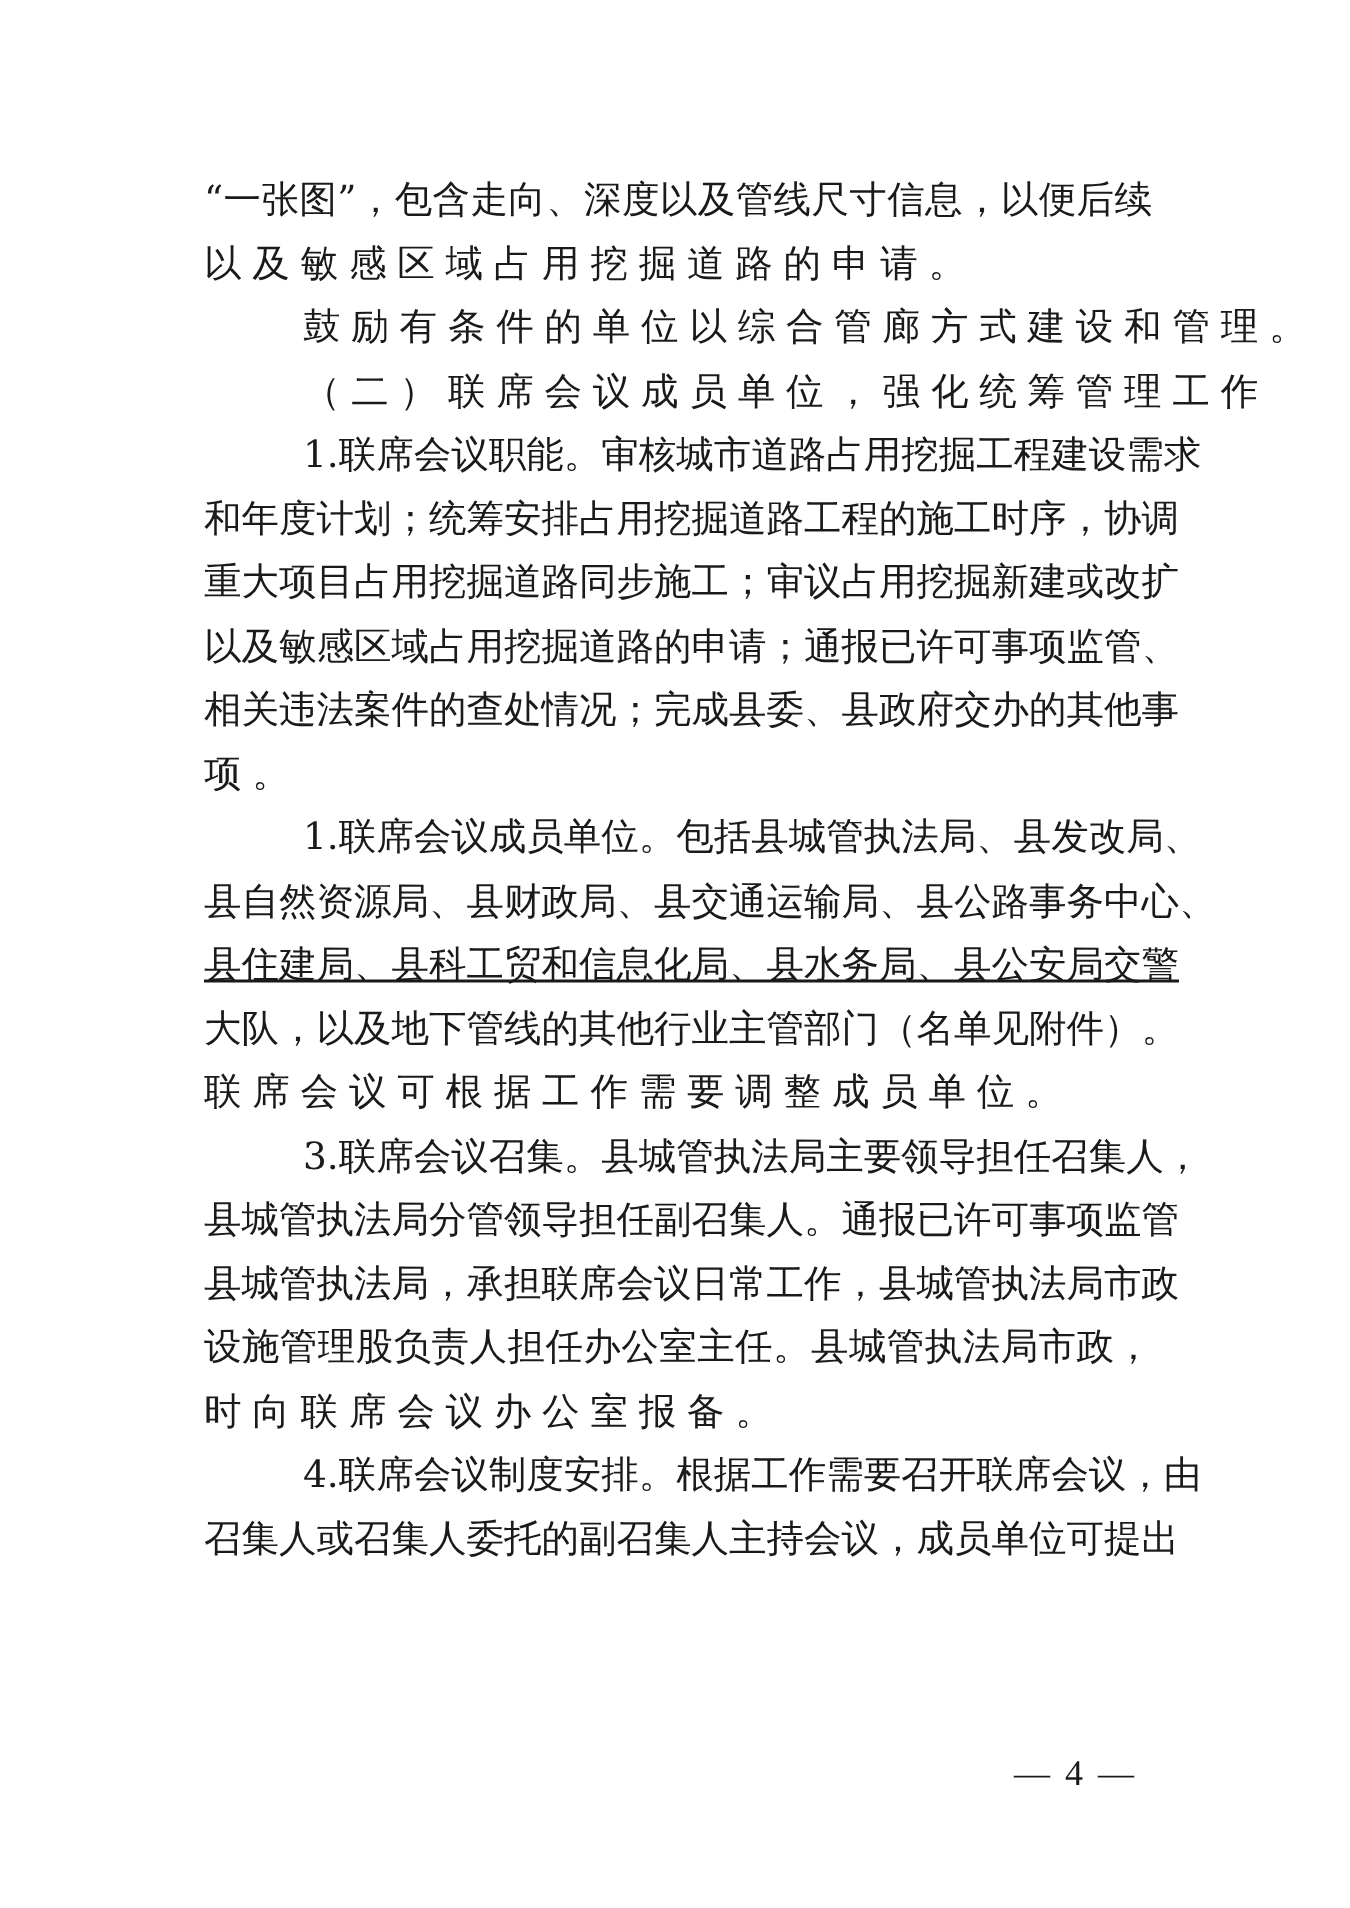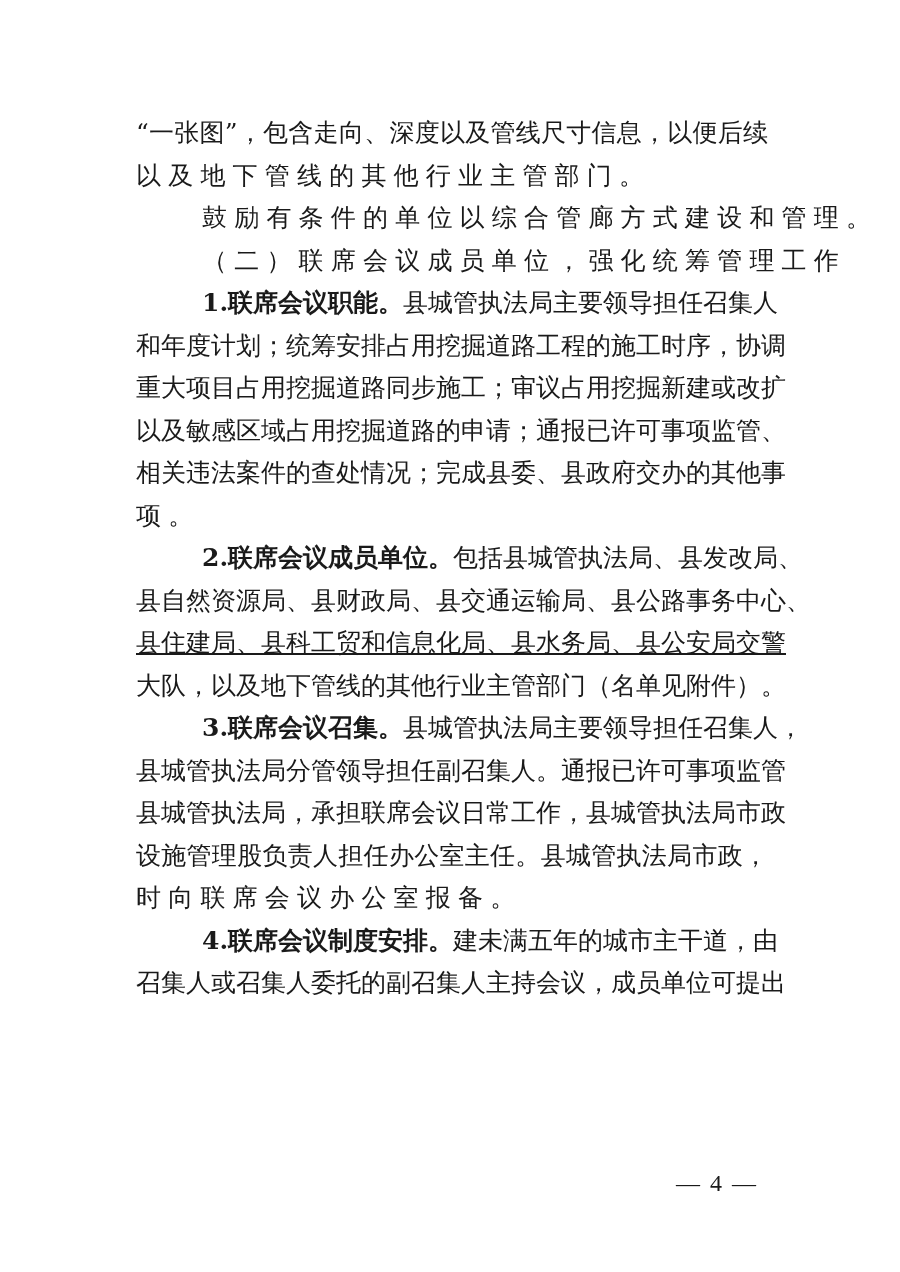--- a/index.html
+++ b/index.html
@@ -7,45 +7,46 @@
     width: 900px; height: 1272px; background: #ffffff; position: relative; overflow: hidden;
     font-family: "DejaVu Serif", "Liberation Serif", serif; color: #1a1a1a;
   }
   .page { position: absolute; left: 136px; top: 112px; width: 632px; }
   .line {
     height: 42.5px; line-height: 42.5px; font-size: 25px; white-space: nowrap;
     text-align: justify; text-align-last: justify; letter-spacing: 0;
   }
   .line.last { text-align-last: left; letter-spacing: 7.2px; }
   .indent { padding-left: 66px; }
-  .bold { font-weight: bold; }
+  .bold { font-weight: normal; }
   .pagenum {
     position: absolute; left: 676px; top: 1170px; font-size: 24px;
     font-family: "Liberation Serif", serif; letter-spacing: 2px;
   }
 </style>
 </head>
 <body>
 
 <div class="page" id="page">
     <div class="line" style="letter-spacing: 0px;"><span>“一张图”，包含走向、深度以及管线尺寸信息，以便后续</span></div>
-    <div class="line last"><span>以及地下管线的其他行业主管部门。</span></div>
+    <div class="line last"><span>以及敏感区域占用挖掘道路的申请。</span></div>
     <div class="line indent last"><span>鼓励有条件的单位以综合管廊方式建设和管理。</span></div>
     <div class="line indent last"><span>（二）联席会议成员单位，强化统筹管理工作</span></div>
-    <div class="line indent" style="letter-spacing: 0px;"><span class="bold">1.联席会议职能。</span><span>县城管执法局主要领导担任召集人</span></div>
+    <div class="line indent" style="letter-spacing: 0px;"><span class="bold">1.联席会议职能。</span><span>审核城市道路占用挖掘工程建设需求</span></div>
     <div class="line" style="letter-spacing: 0px;"><span>和年度计划；统筹安排占用挖掘道路工程的施工时序，协调</span></div>
     <div class="line" style="letter-spacing: 0px;"><span>重大项目占用挖掘道路同步施工；审议占用挖掘新建或改扩</span></div>
     <div class="line" style="letter-spacing: 0px;"><span>以及敏感区域占用挖掘道路的申请；通报已许可事项监管、</span></div>
     <div class="line" style="letter-spacing: 0px;"><span>相关违法案件的查处情况；完成县委、县政府交办的其他事</span></div>
     <div class="line last"><span>项。</span></div>
-    <div class="line indent" style="letter-spacing: 0px;"><span class="bold">2.联席会议成员单位。</span><span>包括县城管执法局、县发改局、</span></div>
+    <div class="line indent" style="letter-spacing: 0px;"><span class="bold">1.联席会议成员单位。</span><span>包括县城管执法局、县发改局、</span></div>
     <div class="line" style="letter-spacing: 0px;"><span>县自然资源局、县财政局、县交通运输局、县公路事务中心、</span></div>
     <div class="line" style="letter-spacing: 0px; text-decoration: underline;"><span>县住建局、县科工贸和信息化局、县水务局、县公安局交警</span></div>
     <div class="line" style="letter-spacing: 0px;"><span>大队，以及地下管线的其他行业主管部门（名单见附件）。</span></div>
+    <div class="line last"><span>联席会议可根据工作需要调整成员单位。</span></div>
     <div class="line indent" style="letter-spacing: 0px;"><span class="bold">3.联席会议召集。</span><span>县城管执法局主要领导担任召集人，</span></div>
     <div class="line" style="letter-spacing: 0px;"><span>县城管执法局分管领导担任副召集人。通报已许可事项监管</span></div>
     <div class="line" style="letter-spacing: 0px;"><span>县城管执法局，承担联席会议日常工作，县城管执法局市政</span></div>
     <div class="line" style="letter-spacing: 0px;"><span>设施管理股负责人担任办公室主任。县城管执法局市政，</span></div>
     <div class="line last"><span>时向联席会议办公室报备。</span></div>
-    <div class="line indent" style="letter-spacing: 0px;"><span class="bold">4.联席会议制度安排。</span><span>建未满五年的城市主干道，由</span></div>
+    <div class="line indent" style="letter-spacing: 0px;"><span class="bold">4.联席会议制度安排。</span><span>根据工作需要召开联席会议，由</span></div>
     <div class="line" style="letter-spacing: 0px;"><span>召集人或召集人委托的副召集人主持会议，成员单位可提出</span></div>
   </div>
 <div class="pagenum">— 4 —</div>
 
 </body></html>

